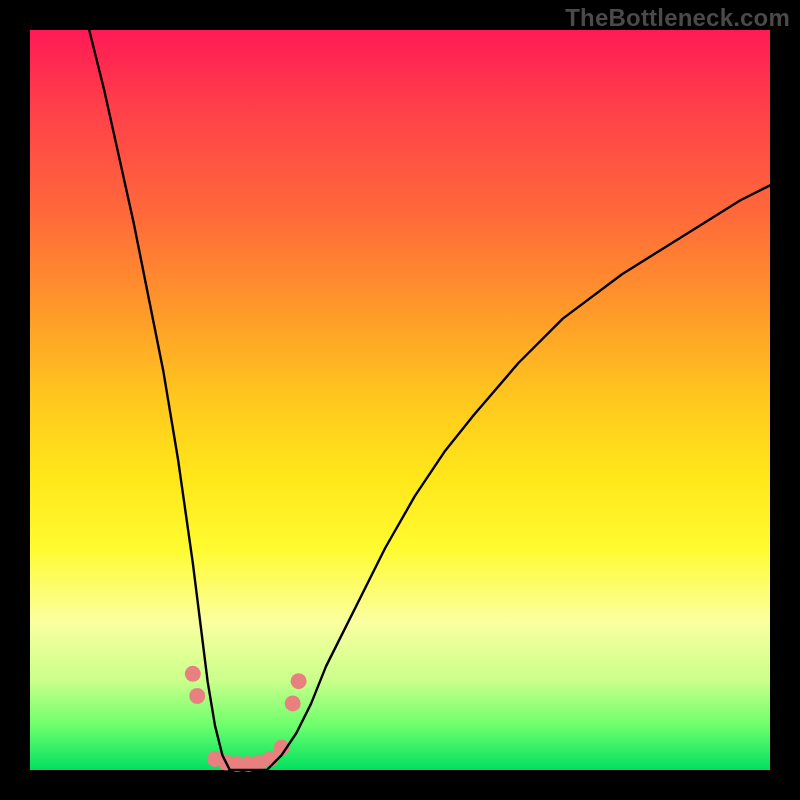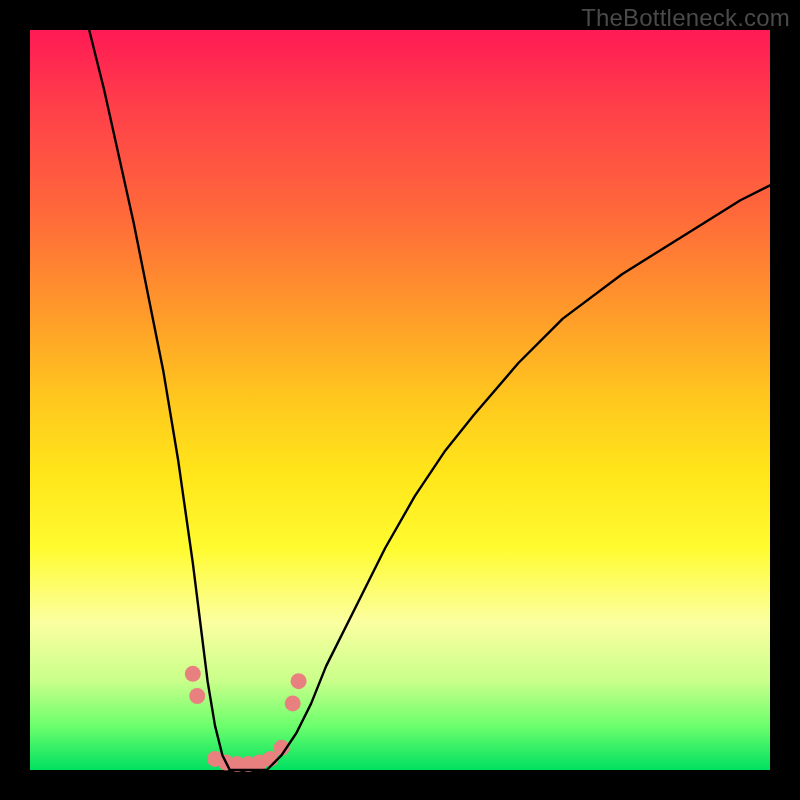--- a/index.html
+++ b/index.html
@@ -38,21 +38,21 @@
       #6dff6d 94%,
       #00e060 100%
     );
   }
   .watermark {
     position: absolute;
     top: 4px;
     right: 10px;
     color: #4a4a4a;
     font-size: 24px;
-    font-weight: 400;
+    font-weight: 700;
     letter-spacing: 0.2px;
     z-index: 5;
   }
   svg.overlay {
     position: absolute;
     left: 0;
     top: 0;
     width: 740px;
     height: 740px;
     overflow: visible;

